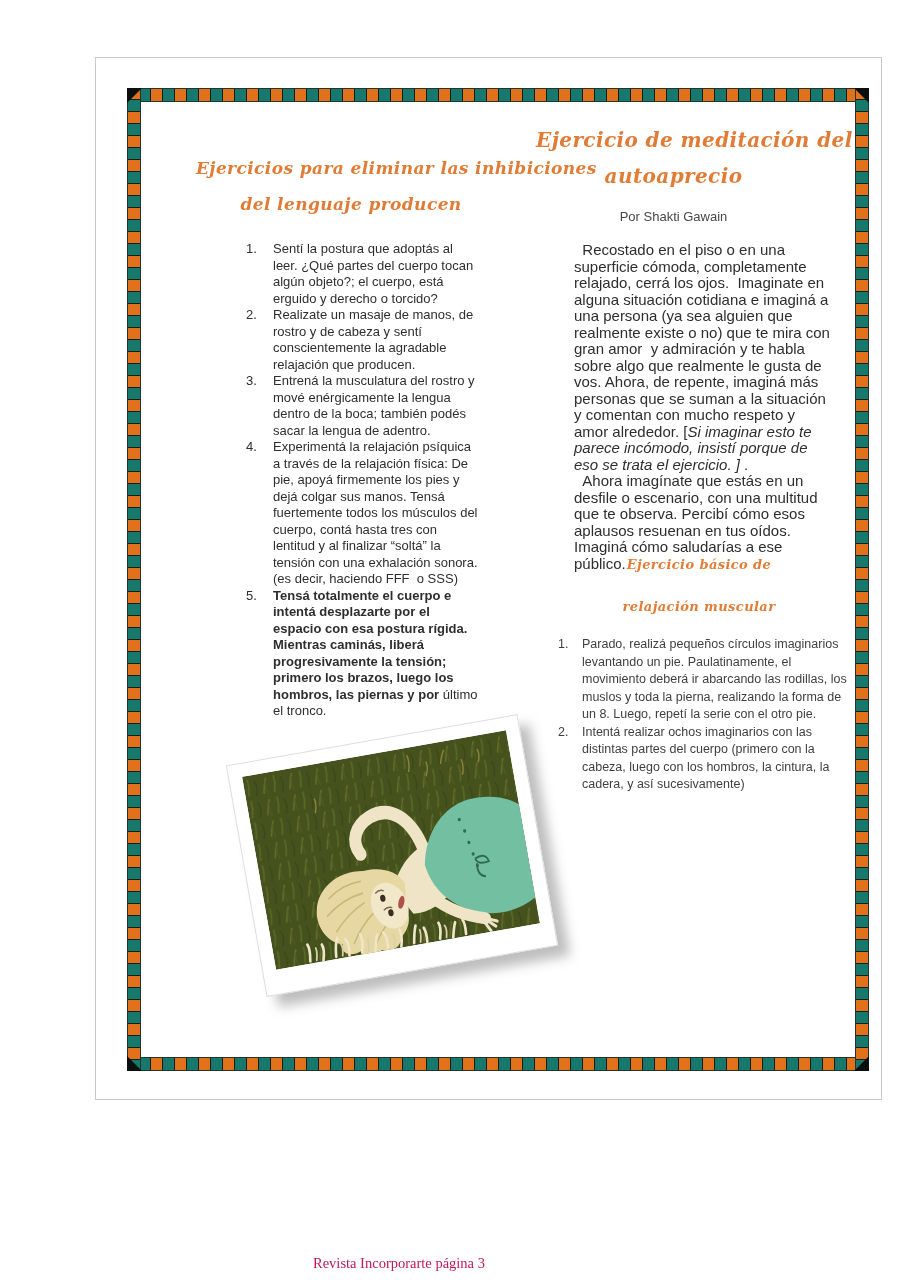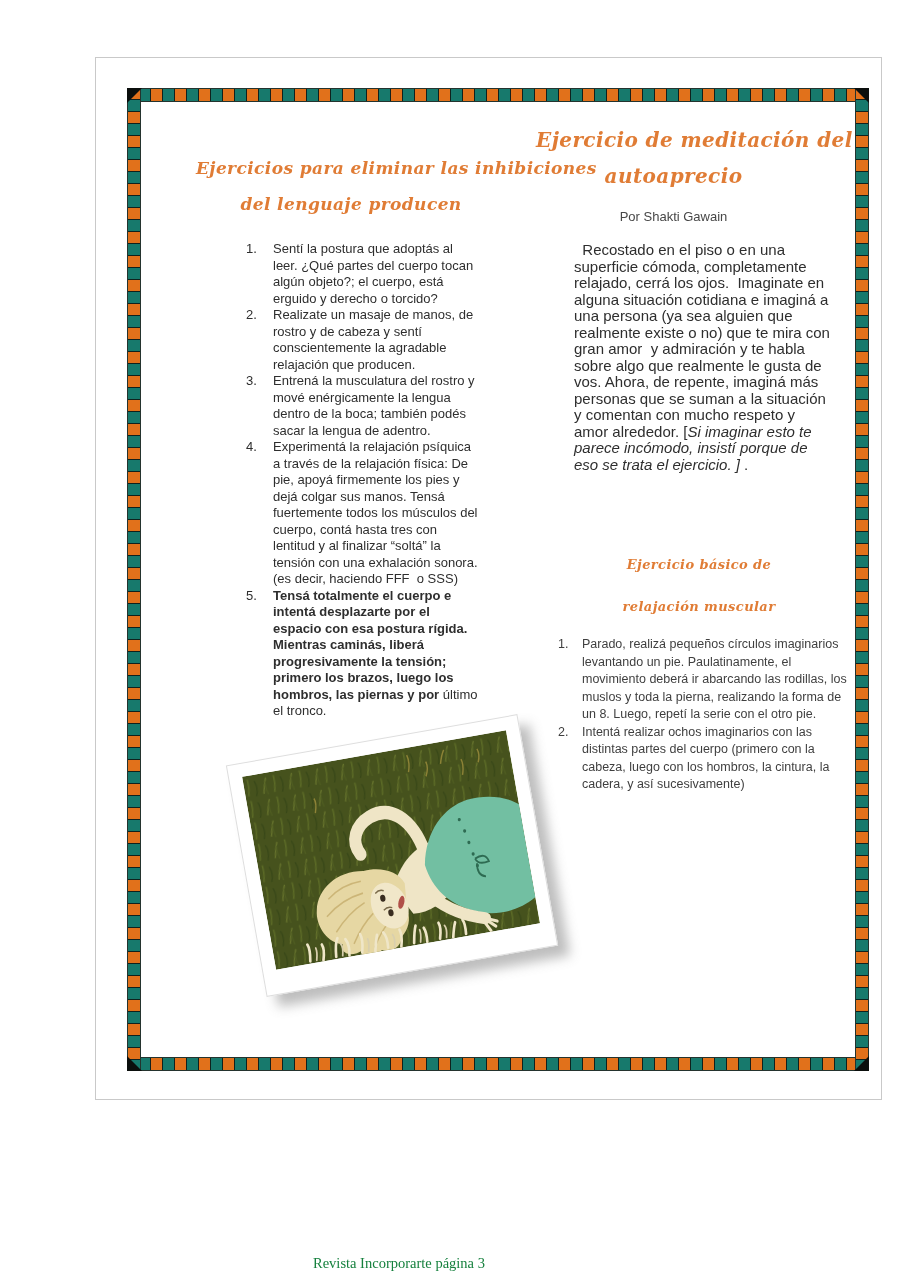--- a/index.html
+++ b/index.html
@@ -66,21 +66,21 @@
     background:#ffffff;border:1px solid #dedede;
     padding:13px 13px 24px 13px;
     transform:rotate(-10deg);
     box-shadow:10px 12px 12px rgba(110,110,110,.45);
   }
   .photo-wrap svg{display:block;width:100%;height:100%;}
 
   
   .footer{
     position:absolute;left:313px;top:1255px;
-    font-family:"Liberation Serif",serif;font-size:14.5px;color:#15803d;
+    font-family:"Liberation Serif",serif;font-size:14.5px;color:#be185d;
   }
 </style>
 </head>
 <body>
 
 <div class="page">
 
   <div class="frame">
     <div class="bstrip h top"></div>
     <div class="bstrip h bottom"></div>
@@ -122,20 +122,21 @@
         <span class="txt"><span>Experimentá la relajación psíquica a través de la relajación física: De pie, apoyá firmemente los pies y dejá colgar sus manos. Tensá fuertemente todos los músculos del cuerpo, contá hasta tres con lentitud y al finalizar “soltá” la tensión con una exhalación sonora. (es decir, haciendo FFF  o SSS)</span></span>
       </div>
       <div class="li">
         <span class="num">5.</span>
         <span class="txt"><span class="b">Tensá totalmente el cuerpo e intentá desplazarte por el espacio con esa postura rígida. Mientras caminás, liberá progresivamente la tensión; primero los brazos, luego los hombros, las piernas y por </span><span>último el tronco.</span></span>
       </div>
     </div>
 
   <div class="paras">
       <div class="para"><span>  Recostado en el piso o en una superficie cómoda, completamente relajado, cerrá los ojos.  Imaginate en alguna situación cotidiana e imaginá a una persona (ya sea alguien que realmente existe o no) que te mira con gran amor  y admiración y te habla sobre algo que realmente le gusta de vos. Ahora, de repente, imaginá más personas que se suman a la situación y comentan con mucho respeto y amor alrededor. [</span><span class="i">Si imaginar esto te parece incómodo, insistí porque de eso se trata el ejercicio. ]</span><span> .</span></div>
+      <div class="para"><span>  Ahora imagínate que estás en un desfile o escenario, con una multitud que te observa. Percibí cómo esos aplausos resuenan en tus oídos. Imaginá cómo saludarías a ese público.</span></div>
     </div>
 
   <div class="script-title" id="right-title2">
     <div class="line">Ejercicio básico de</div>
     <div class="line">relajación muscular</div>
   </div>
 
   <div class="num-list" id="right-list">
       <div class="li">
         <span class="num">1.</span>

